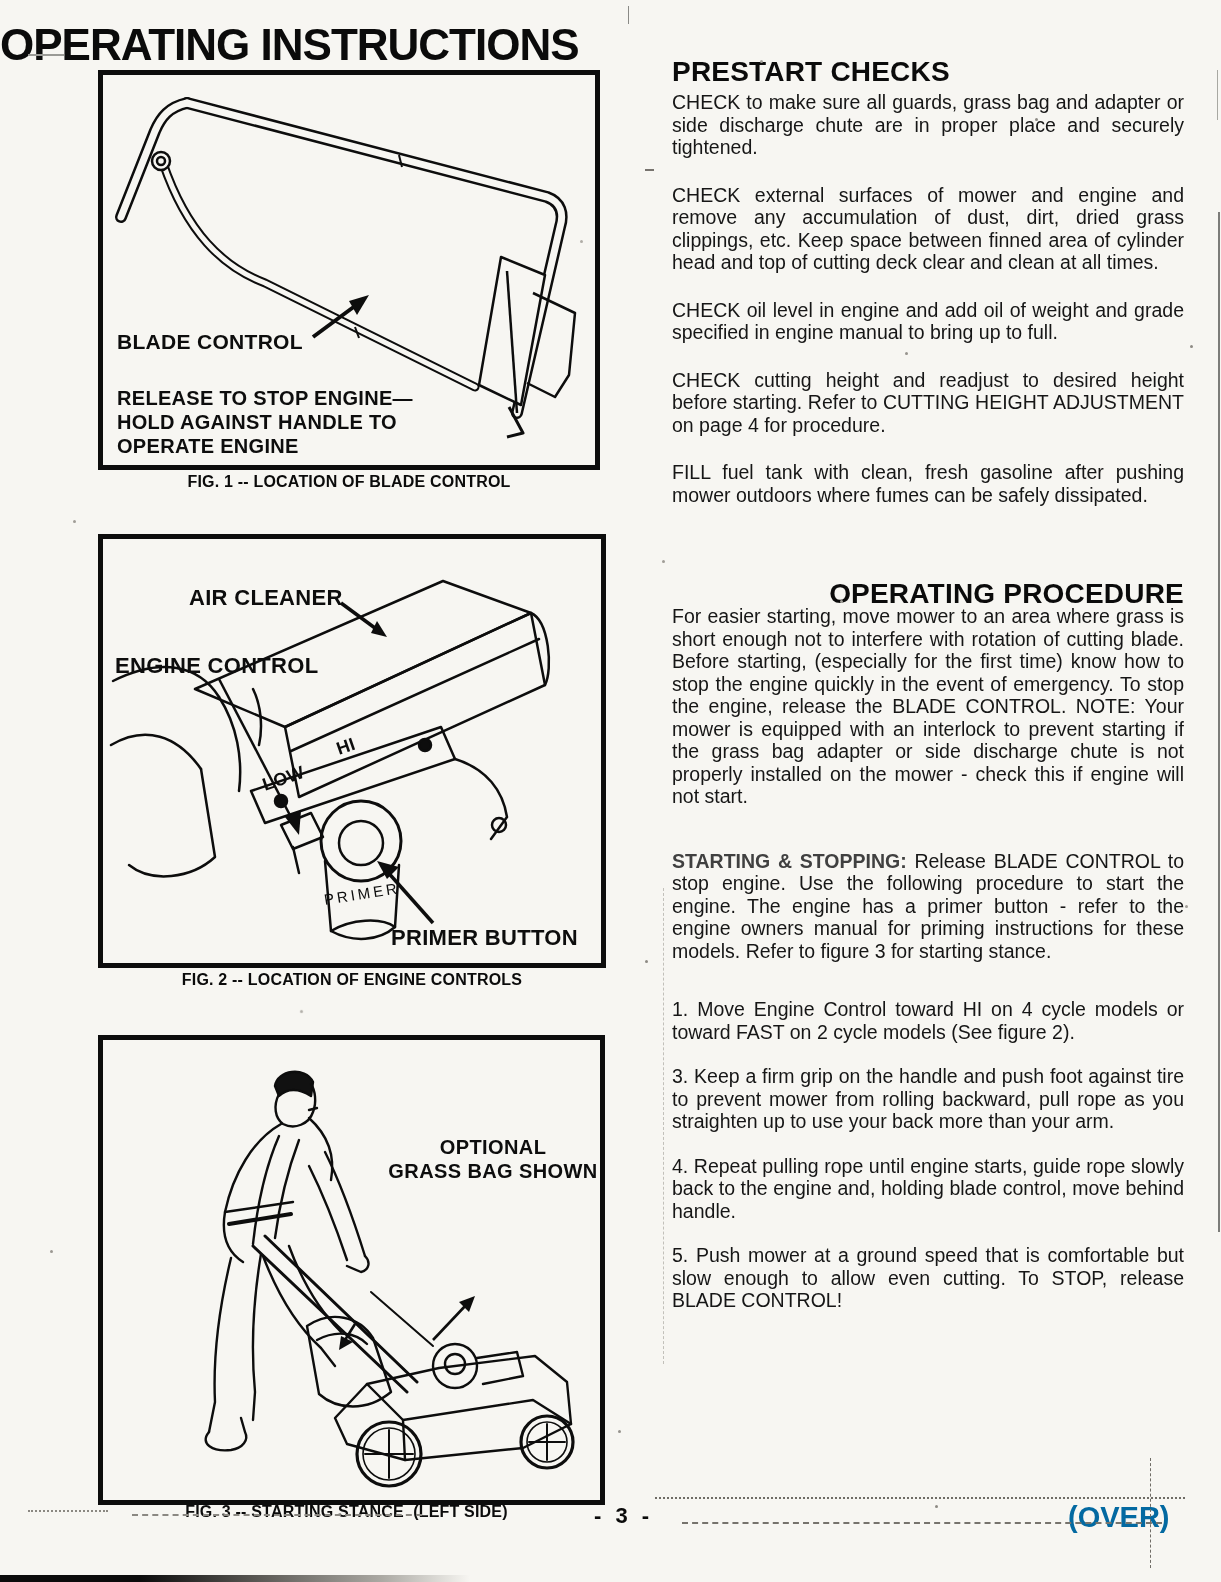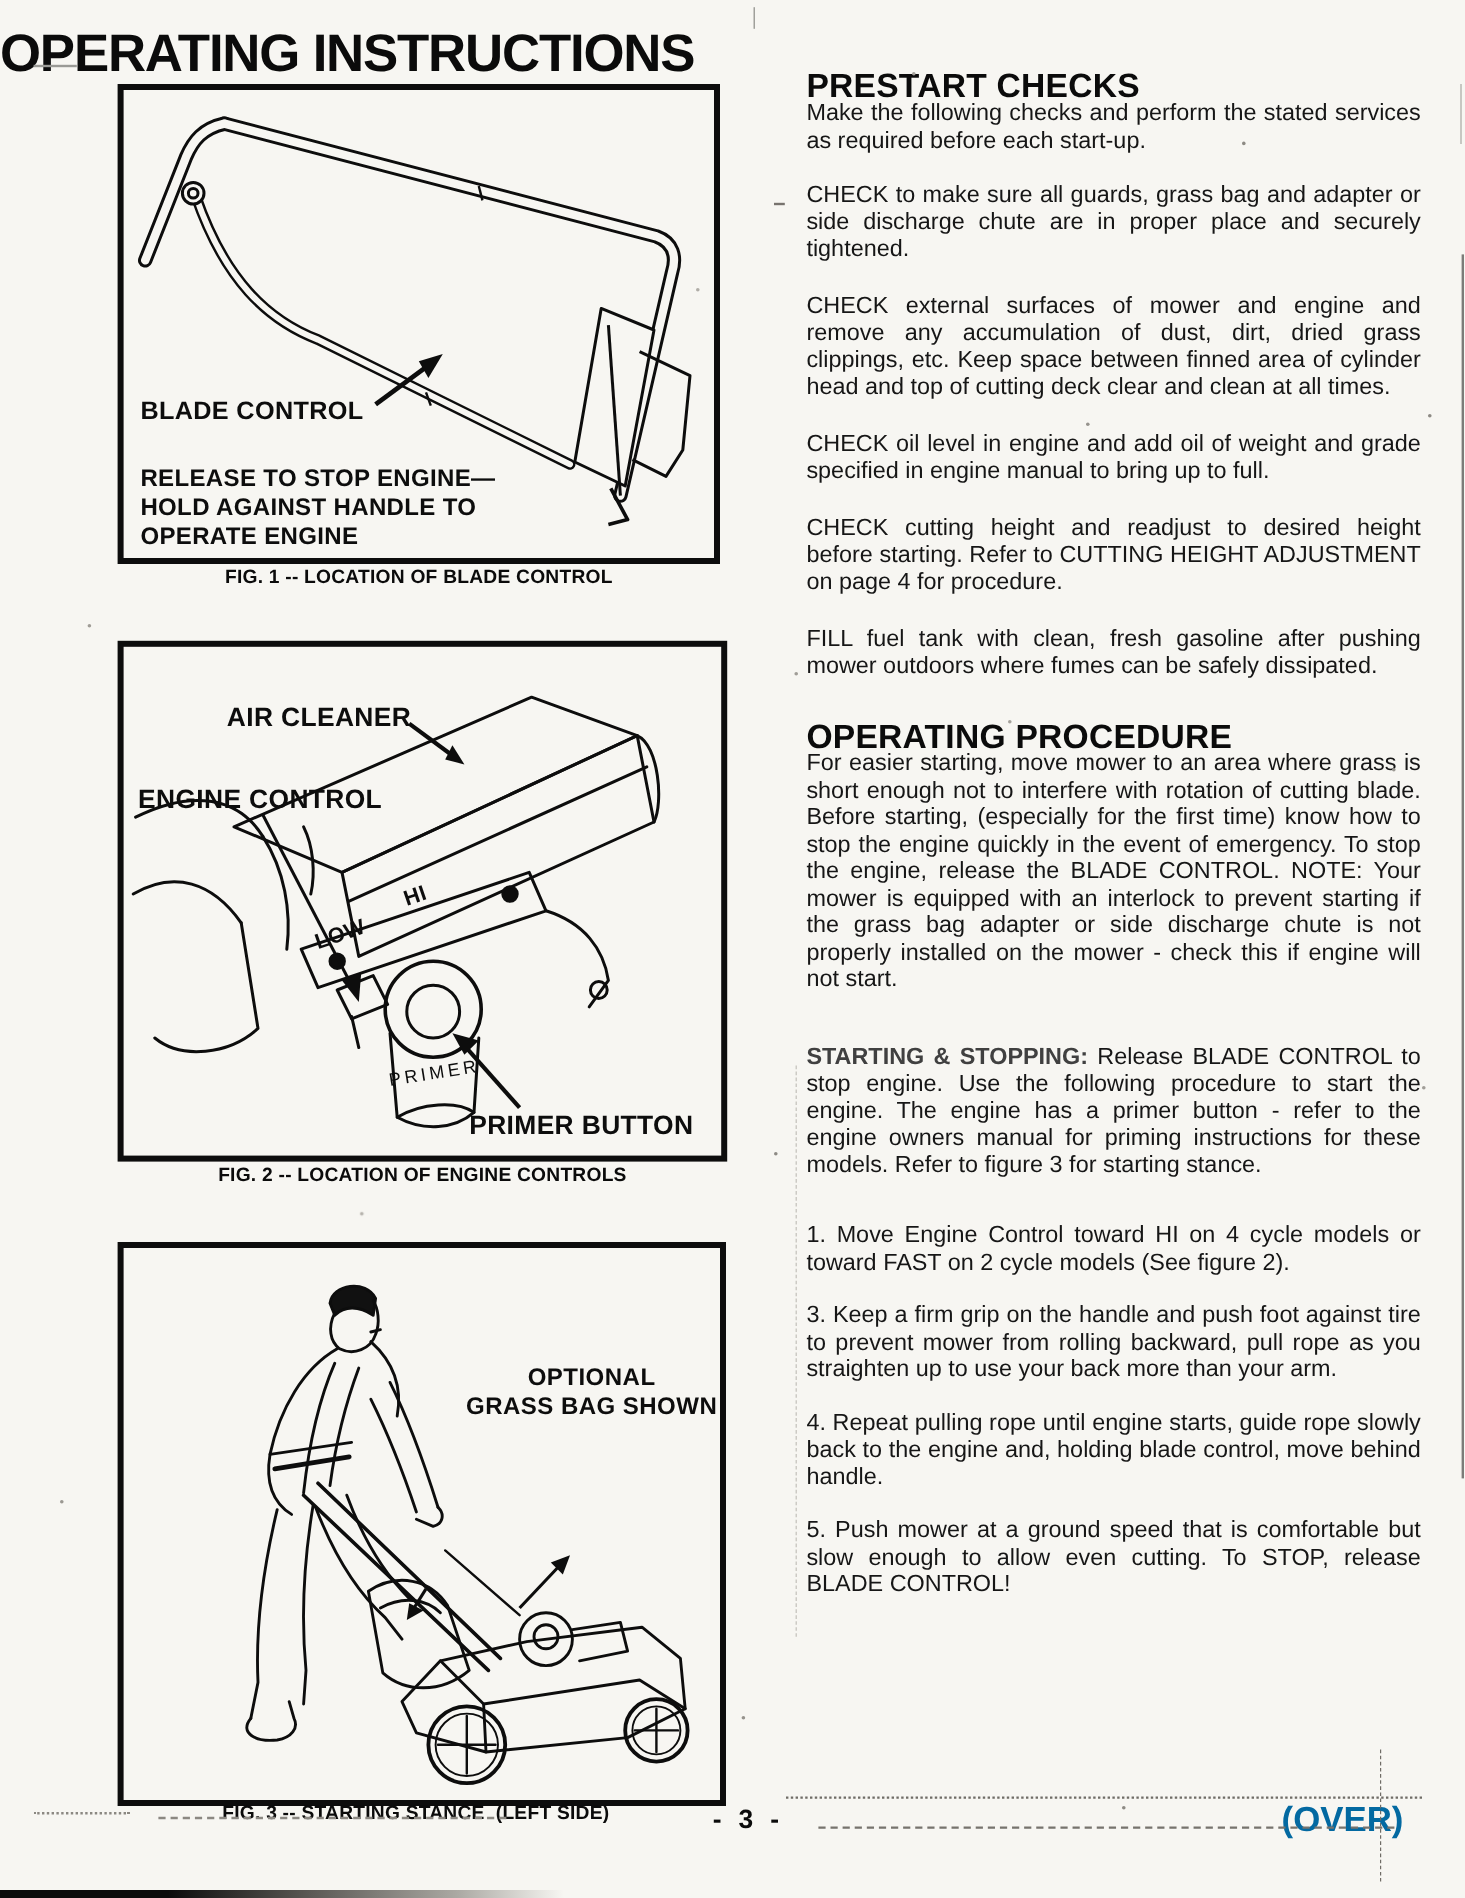--- a/index.html
+++ b/index.html
@@ -32,21 +32,21 @@
   
   .rc{
     position:absolute;left:672px;top:60px;width:512px;
     font-size:19.5px;line-height:22.5px;text-align:justify;color:#161616;
   }
   .rc h2{font-size:28px;line-height:23px;margin:0;letter-spacing:.2px;color:#0b0b0b;text-align:left;}
   .rc p{margin:0 0 25px 0;}
   .rc p.tight{margin-bottom:23px;}
   .rc p.gap-md{margin-top:8px;}
   .rc p.gap-lg{margin-top:14px;}
-  .rc h2.op-head{margin-top:36px;}
+  .rc h2.op-head{margin-top:76px;text-align:right;}
   .rc p.op-body{margin-bottom:42px;}
   .rc p.lead{margin-bottom:36px;}
   .rc p.step{margin-bottom:22px;}
   .u{text-decoration:underline;text-underline-offset:3px;}
   b{color:#404040;}
   
   .pageno{position:absolute;left:594px;top:1503px;font-weight:bold;font-size:22px;letter-spacing:4px;color:#0b0b0b;}
   .over{position:absolute;left:1068px;top:1501px;font-weight:bold;font-size:29px;color:#0369a1;}
   
   .art{position:absolute;pointer-events:none;}
@@ -231,21 +231,20 @@
         <polygon points="236,310 238,296 250,302" fill="#0d0d0d"></polygon>
       </g>
       <text class="svg-note" x="390" y="114" font-size="20" text-anchor="middle">OPTIONAL</text>
       <text class="svg-note" x="390" y="138" font-size="20" text-anchor="middle">GRASS BAG SHOWN</text>
     </svg>
   </div>
   <div class="figcap" id="fig3-cap">FIG. 3 -- STARTING STANCE  (LEFT SIDE)</div>
 
   <div class="rc">
     <h2>PRESTART CHECKS</h2>
-    <p class="tight">Make the following checks and perform the stated services as required before each start-up.</p>
     <p class="gap-md">CHECK to make sure all guards, grass bag and adapter or side discharge chute are in proper place and securely tightened.</p>
     <p class="gap-md">CHECK external surfaces of mower and engine and remove any accumulation of dust, dirt, dried grass clippings, etc. Keep space between finned area of cylinder head and top of cutting deck clear and clean at all times.</p>
     <p class="gap-md">CHECK oil level in engine and add oil of weight and grade specified in engine manual to bring up to full.</p>
     <p class="gap-lg">CHECK cutting height and readjust to desired height before starting. Refer to CUTTING HEIGHT ADJUSTMENT on page 4 for procedure.</p>
     <p>FILL fuel tank with clean, fresh gasoline after pushing mower outdoors where fumes can be safely dissipated.</p>
 
     <h2 class="op-head">OPERATING PROCEDURE</h2>
     <p class="op-body">For easier starting, move mower to an area where grass is short enough not to interfere with rotation of cutting blade. Before starting, (especially for the first time) know how to stop the engine quickly in the event of emergency. To stop the engine, release the BLADE CONTROL. NOTE: Your mower is equipped with an interlock to prevent starting if the grass bag adapter or side discharge chute is not properly installed on the mower - check this if engine will not start.</p>
 
     <p class="lead"><b>STARTING &amp; STOPPING:</b><span> Release BLADE CONTROL to stop engine. Use the following procedure to start the engine. The engine has a primer button - refer to the engine owners manual for priming instructions for these models. Refer to figure 3 for starting stance.</span></p>

